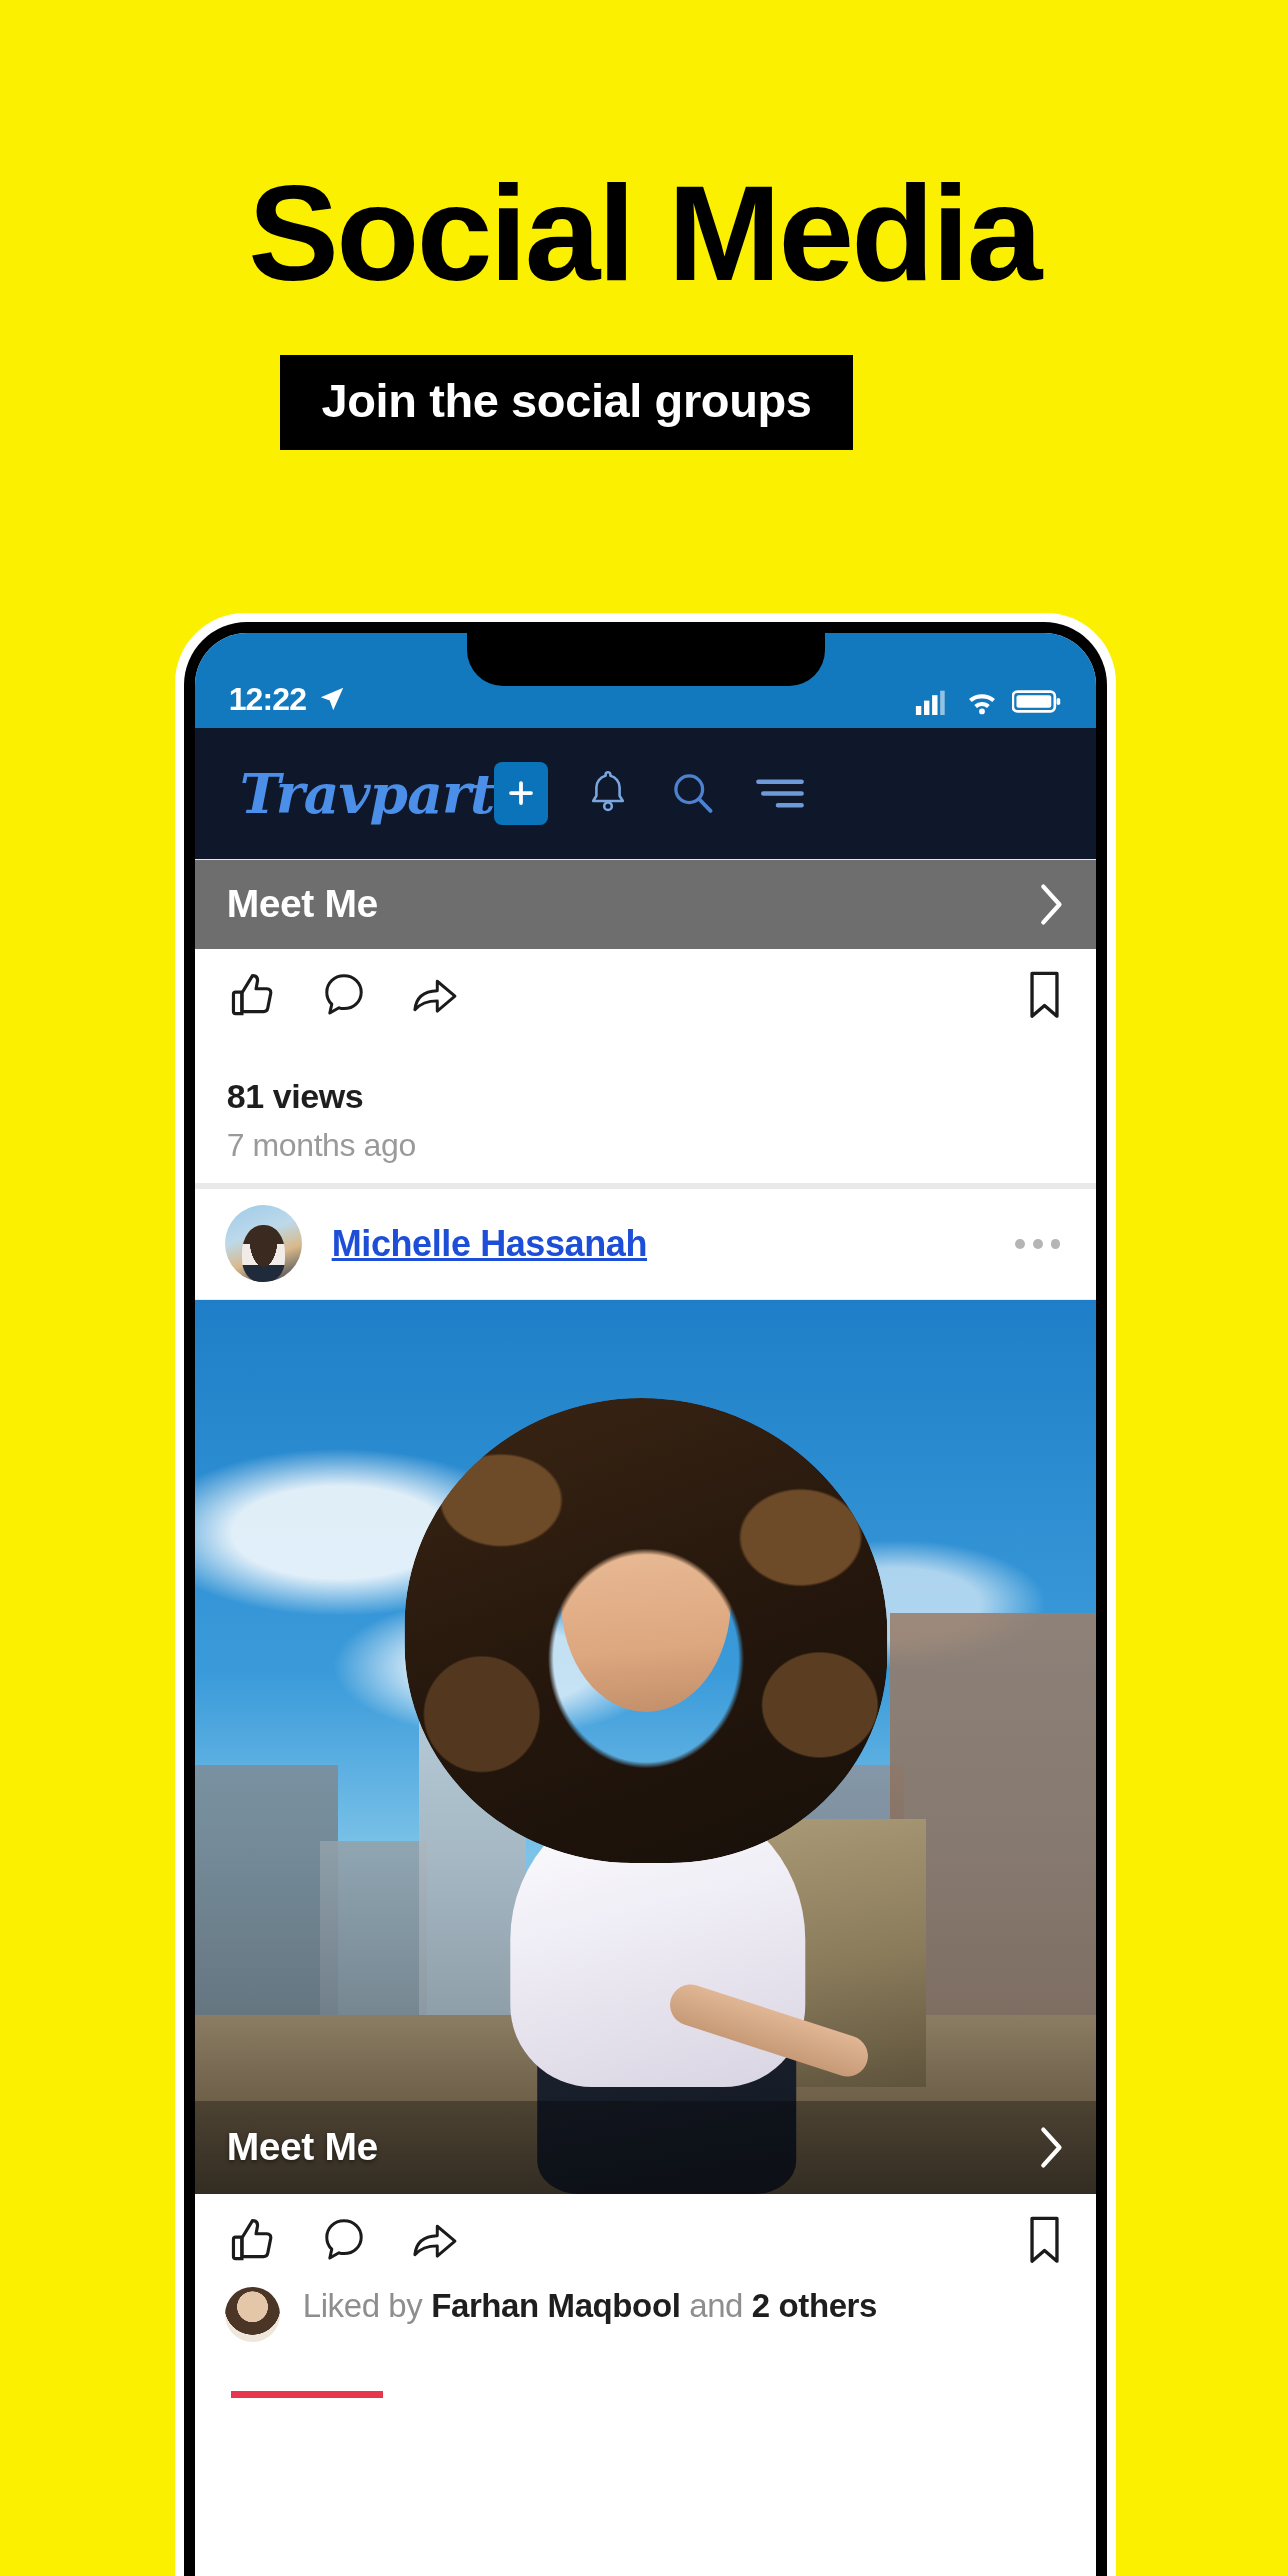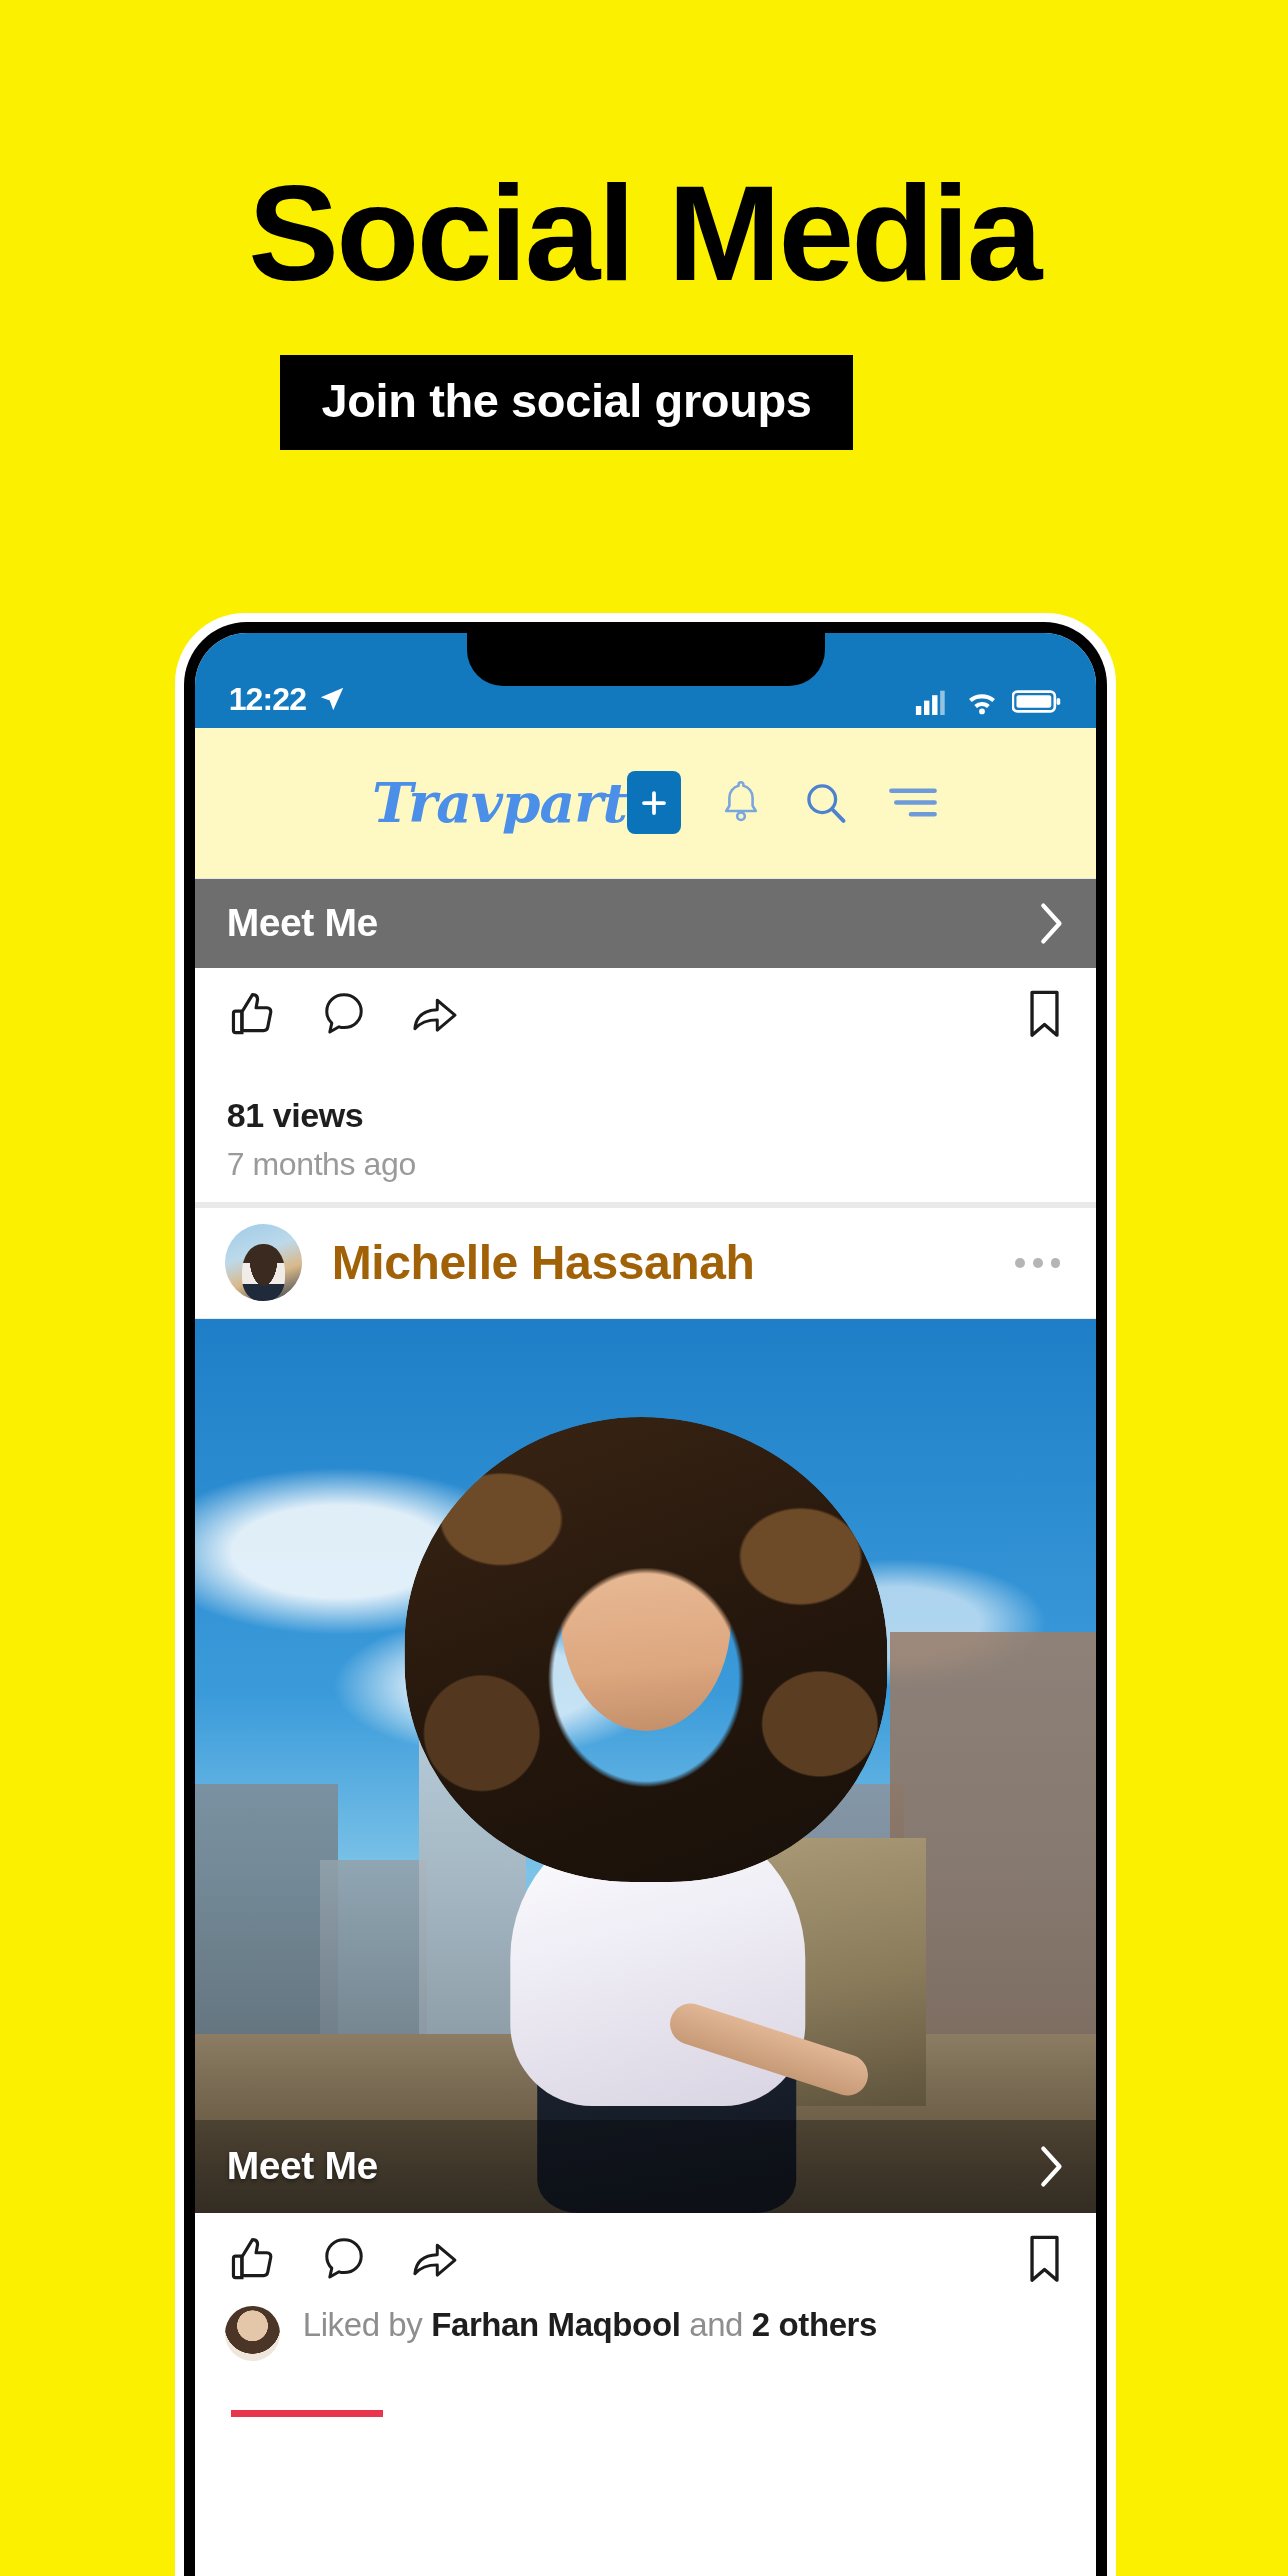--- a/index.html
+++ b/index.html
@@ -85,25 +85,25 @@
   .status-time {
     color: #ffffff; font-weight: bold;
     font-size: 32px; line-height: 32px;
     letter-spacing: -0.9px;
     display: flex; align-items: center; gap: 10.7px;
   }
   .status-right { display: flex; align-items: flex-end; gap: 12.5px; }
 
   
   .appbar {
-    height: 151px;
-    background: #fef9c3;
+    height: 132px;
+    background: #0f172a;
     border-bottom: 0.9px solid #E8E8E8;
     display: flex; align-items: center;
-    justify-content: center;
+    justify-content: flex-start;
     padding: 0 25px 0 45px;
   }
   .brand {
     font-family: "DejaVu Serif", serif;
     font-style: italic;
     font-weight: bold;
     font-size: 55px;
     line-height: 55px;
     color: #4C8FE8;
     letter-spacing: -0.9px;
@@ -200,22 +200,22 @@
   }
   .avatar::after {
     content:"";
     position:absolute; left:22%; top:26%;
     width:56%; height:74%;
     border-radius: 48% 48% 40% 40%;
     background: radial-gradient(ellipse at 50% 22%, #3a2a20 0 46%, rgba(58,42,32,0) 47%),
                 linear-gradient(180deg,#3a2a20 0 34%, #f2ece8 34% 70%, #1f2a3a 70% 100%);
   }
   .username {
-    font-size: 48px; font-weight: bold;
-    color: #a16207; letter-spacing: -0.4px;
+    font-size: 36px; font-weight: bold;
+    color: #1d4ed8; letter-spacing: -0.4px; text-decoration: underline;
   }
   .dots { display: flex; gap: 8px; }
   .dots i {
     width: 9.8px; height: 9.8px; border-radius: 50%;
     background: #B5B5B5; display: block;
   }
 
   
   .photo {
     position: relative;

